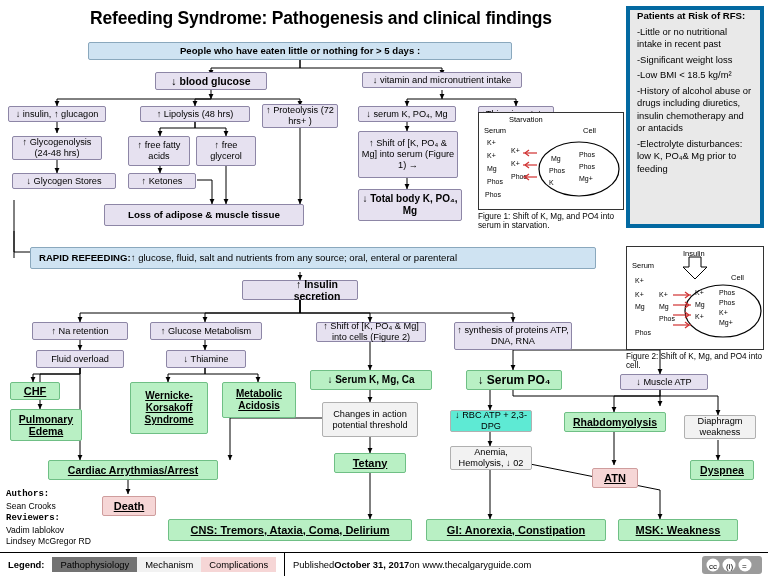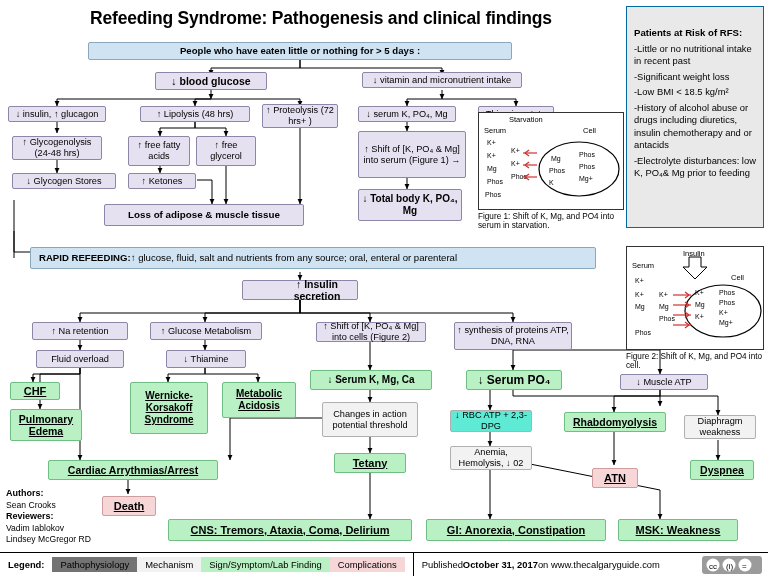--- a/index.html
+++ b/index.html
@@ -25,35 +25,35 @@
     padding:1px 2px;
     border-radius:2px;
   }
   .box.blue{background:#cfe3f2;border-color:#8aa8bd;}
   .box.lav{background:#e6e1f0;border-color:#8d86a6;}
   .box.green{background:#b9f0c4;border-color:#6fbf85;font-weight:bold;}
   .box.pink{background:#f6d6d6;border-color:#cf9d9d;font-weight:bold;}
   .box.white{background:#ffffff;border-color:#9a9a9a;}
   .u{text-decoration:underline;}
   .sidebar{
-    border:1px solid #0369a1;background:#e9e9e9;
-    font-size:9.4px;line-height:1.33;padding:20px 7px;
+    border:4px solid #0369a1;background:#e9e9e9;
+    font-size:9.4px;line-height:1.33;padding:0 7px;
     text-align:left;
   }
   .sidebar b{font-size:9.6px;}
   .legend{
     border-top:1px solid #000;
     font-size:9.4px;
   }
   .legend-chip{padding:2px 8px;display:inline-block;}
   .fig-cap{font-size:8.2px;line-height:1.15;text-align:left;}
   .fig-frame{border:1px solid #333;background:#fff;}
   svg.arrows{position:absolute;left:0;top:0;width:768px;height:576px;pointer-events:none;}
   .authors{font-size:8.6px;line-height:1.3;text-align:left;}
-  .authors b{font-size:9px;}
+  .authors b{font-size:9px;font-family:Liberation Mono, monospace;}
 </style>
 </head>
 <body>
 
 <svg class="arrows">
   <defs>
     <marker id="ah" markerWidth="7" markerHeight="7" refX="5.4" refY="2.6" orient="auto">
       <path d="M0,0 L5.6,2.6 L0,5.2 z" fill="#000"></path>
     </marker>
   </defs>
@@ -170,21 +170,21 @@
 <div class="abs box lav" style="left:196px;top:136px;width:60px;height:30px;">↑ free glycerol</div>
 
 <div class="abs box lav" style="left:12px;top:173px;width:104px;height:16px;">↓ Glycogen Stores</div>
 <div class="abs box lav" style="left:128px;top:173px;width:68px;height:16px;">↑ Ketones</div>
 
 <div class="abs box lav" style="left:104px;top:204px;width:200px;height:22px;font-weight:bold;font-size:9.8px;">Loss of adipose &amp; muscle tissue</div>
 
 <div class="abs box lav" style="left:358px;top:106px;width:98px;height:16px;">↓ serum K, PO₄, Mg</div>
 <div class="abs box lav" style="left:478px;top:106px;width:76px;height:16px;">↓Thiamine status</div>
 
-<div class="abs box lav" style="left:358px;top:131px;width:108px;height:47px;">↑ Shift of [K, PO₄ &amp; Mg] into serum (Figure 1)  →</div>
+<div class="abs box lav" style="left:358px;top:131px;width:100px;height:47px;">↑ Shift of [K, PO₄ &amp; Mg] into serum (Figure 1)  →</div>
 
 <div class="abs box lav" style="left:358px;top:189px;width:104px;height:32px;font-weight:bold;font-size:10px;">↓ Total body K, PO₄, Mg</div>
 
 <div class="abs fig-frame" style="left:478px;top:112px;width:146px;height:98px;">
   <div class="abs" style="left:30px;top:2px;font-size:7.5px;">Starvation</div>
   <div class="abs" style="left:5px;top:13px;font-size:7.5px;">Serum</div>
   <div class="abs" style="left:104px;top:13px;font-size:7.5px;">Cell</div>
   <svg width="146" height="98" style="position:absolute;left:0;top:0;">
     <ellipse cx="100" cy="56" rx="40" ry="27" fill="none" stroke="#000" stroke-width="1.2"></ellipse>
     <g font-size="7" font-family="Liberation Sans, sans-serif">
@@ -310,21 +310,20 @@
   <div>Sean Crooks</div>
   <b>Reviewers:</b>
   <div>Vadim Iablokov</div>
   <div>Lindsey McGregor RD</div>
 </div>
 
 <div class="abs legend" style="left:0;top:552px;width:768px;height:24px;display:flex;align-items:center;">
   <span class="legend-chip" style="font-weight:bold;">Legend:</span>
   <span class="legend-chip" style="background:#737373;">Pathophysiology</span>
   <span class="legend-chip" style="background:#f2f2f2;">Mechanism</span>
-  <span class="legend-chip" style="background:#b9f0c4;">Sign/Symptom/Lab Finding</span>
   <span class="legend-chip" style="background:#f6d6d6;">Complications</span>
   <span style="border-left:1px solid #000;height:24px;margin:0 8px;display:inline-block;"></span>
   <span>Published </span>
   <span style="font-weight:bold;">October 31, 2017</span>
   <span> on www.thecalgaryguide.com</span>
   <span style="position:absolute;right:6px;top:3px;display:flex;gap:2px;">
     <svg width="60" height="18">
         <rect x="0" y="0" width="60" height="18" rx="3" fill="#9b9b9b"></rect>
       <circle cx="11" cy="9" r="6.5" fill="#fff"></circle>
         <text x="7" y="12.5" font-size="8" font-family="Liberation Sans, sans-serif">cc</text>

